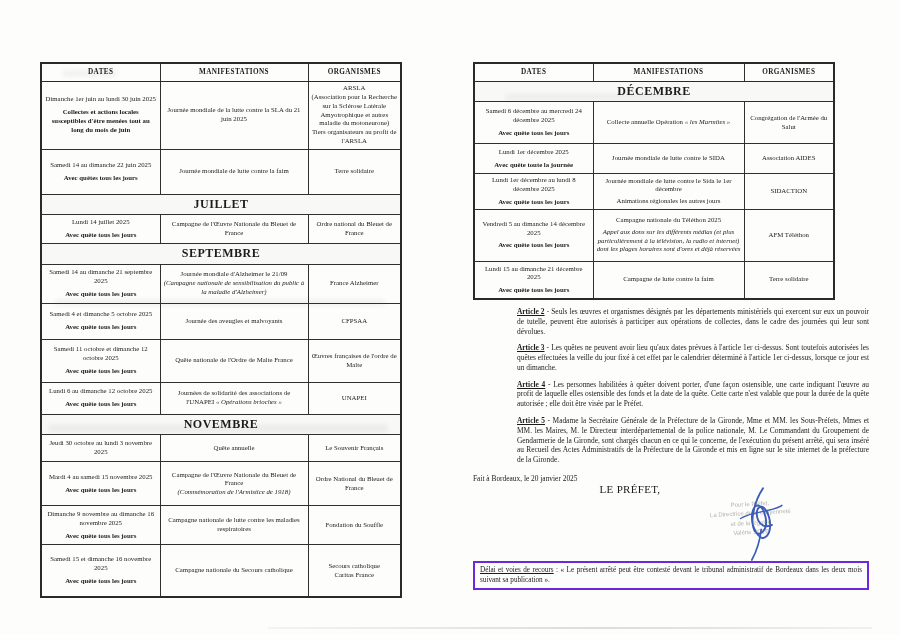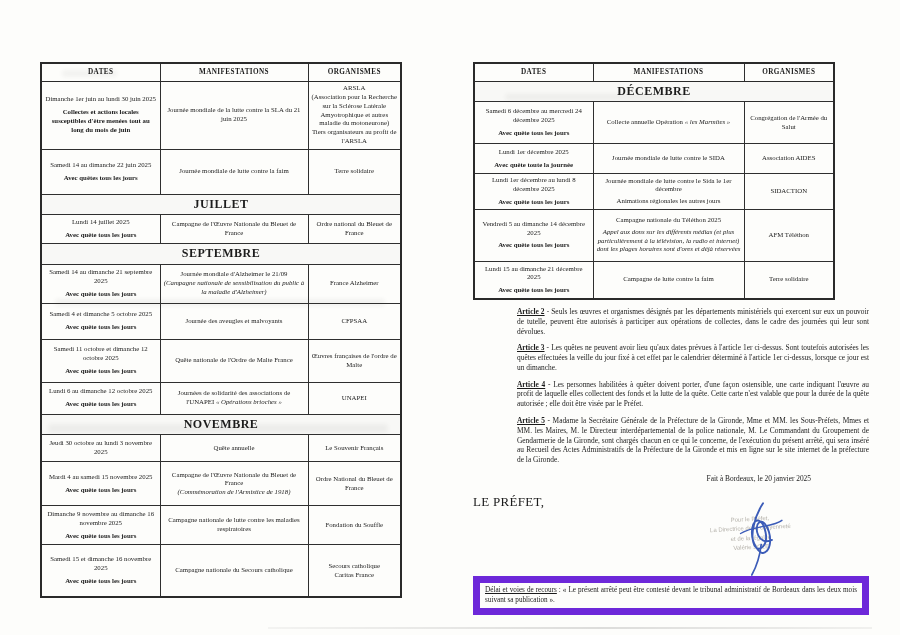--- a/index.html
+++ b/index.html
@@ -45,41 +45,41 @@
   
   .articles { margin-top:7px; width:396px; }
   .articles p {
     font-size:7.4px; line-height:1.32; text-align:justify;
     margin-bottom:7px; color:#1b1b1b;margin-left:44px;
   }
   .alabel { font-weight:bold; text-decoration:underline; }
 
   
   .dateline {
-    margin-top:9px; font-size:7.4px; text-align:right; padding-right:58px;
+    margin-top:9px; font-size:7.4px; padding-right:58px;
   }
   .prefet {
-    margin-top:11px; font-size:13px; letter-spacing:.3px;
-    text-align:left; padding-right:82px;
+    font-size:11px; letter-spacing:.3px;
+    text-align:center; padding-right:82px;
   }
   .stampwrap {
     position:relative; margin-top:5px; margin-left:auto; margin-right:54px;
     width:128px; height:52px; text-align:center;
     transform:rotate(-3deg);
   }
   .stampwrap .stampline {
     font-size:6px; line-height:1.55; color:#b6b3ac;
     font-family:"Liberation Sans","DejaVu Sans",sans-serif;
   }
   .sig-svg { position:absolute; left:42px; top:-14px; }
 
   
   .recours {
     margin-top:9px; width:396px;
-    border:7px solid #6d28d9; padding:3px 5px;
+    border:2px solid #6d28d9; padding:3px 5px;
     font-size:7.2px; line-height:1.35; text-align:justify;
     background:#fdfdfb;
   }
   .rlabel { text-decoration:underline; }
 
   
   .smudge {
     position:absolute; background:#30302c; opacity:.05;
     filter:blur(2px); border-radius:3px; pointer-events:none;
   }
@@ -332,21 +332,21 @@
         <td>
               <div>Terre solidaire</div>
             </td>
       </tr>
     </tbody>
       </table>
 
     <div class="articles">
       <p><span class="alabel">Article 2</span><span> - Seuls les œuvres et organismes désignés par les départements ministériels qui exercent sur eux un pouvoir de tutelle, peuvent être autorisés à participer aux opérations de collectes, dans le cadre des journées qui leur sont dévolues.</span></p>
       <p><span class="alabel">Article 3</span><span> - Les quêtes ne peuvent avoir lieu qu'aux dates prévues à l'article 1er ci-dessus. Sont toutefois autorisées les quêtes effectuées la veille du jour fixé à cet effet par le calendrier déterminé à l'article 1er ci-dessus, lorsque ce jour est un dimanche.</span></p>
-      <p><span class="alabel">Article 4</span><span> - Les personnes habilitées à quêter doivent porter, d'une façon ostensible, une carte indiquant l'œuvre au profit de laquelle elles collectent des fonds et la lutte de la quête. Cette carte n'est valable que pour la durée de la quête autorisée ; elle doit être visée par le Préfet.</span></p>
+      <p><span class="alabel">Article 4</span><span> - Les personnes habilitées à quêter doivent porter, d'une façon ostensible, une carte indiquant l'œuvre au profit de laquelle elles ostensible des fonds et la date de la quête. Cette carte n'est valable que pour la durée de la quête autorisée ; elle doit être visée par le Préfet.</span></p>
       <p><span class="alabel">Article 5</span><span> - Madame la Secrétaire Générale de la Préfecture de la Gironde, Mme et MM. les Sous-Préfets, Mmes et MM. les Maires, M. le Directeur interdépartemental de la police nationale, M. Le Commandant du Groupement de Gendarmerie de la Gironde, sont chargés chacun en ce qui le concerne, de l'exécution du présent arrêté, qui sera inséré au Recueil des Actes Administratifs de la Préfecture de la Gironde et mis en ligne sur le site internet de la préfecture de la Gironde.</span></p>
     </div>
 
     <div class="dateline">Fait à Bordeaux, le 20 janvier 2025</div>
     <div class="prefet">LE PRÉFET,</div>
 
     <div class="stampwrap">
       <div class="stampline">Pour le Préfet,</div>
       <div class="stampline">La Directrice de la citoyenneté</div>
       <div class="stampline">et de la légalité</div>

